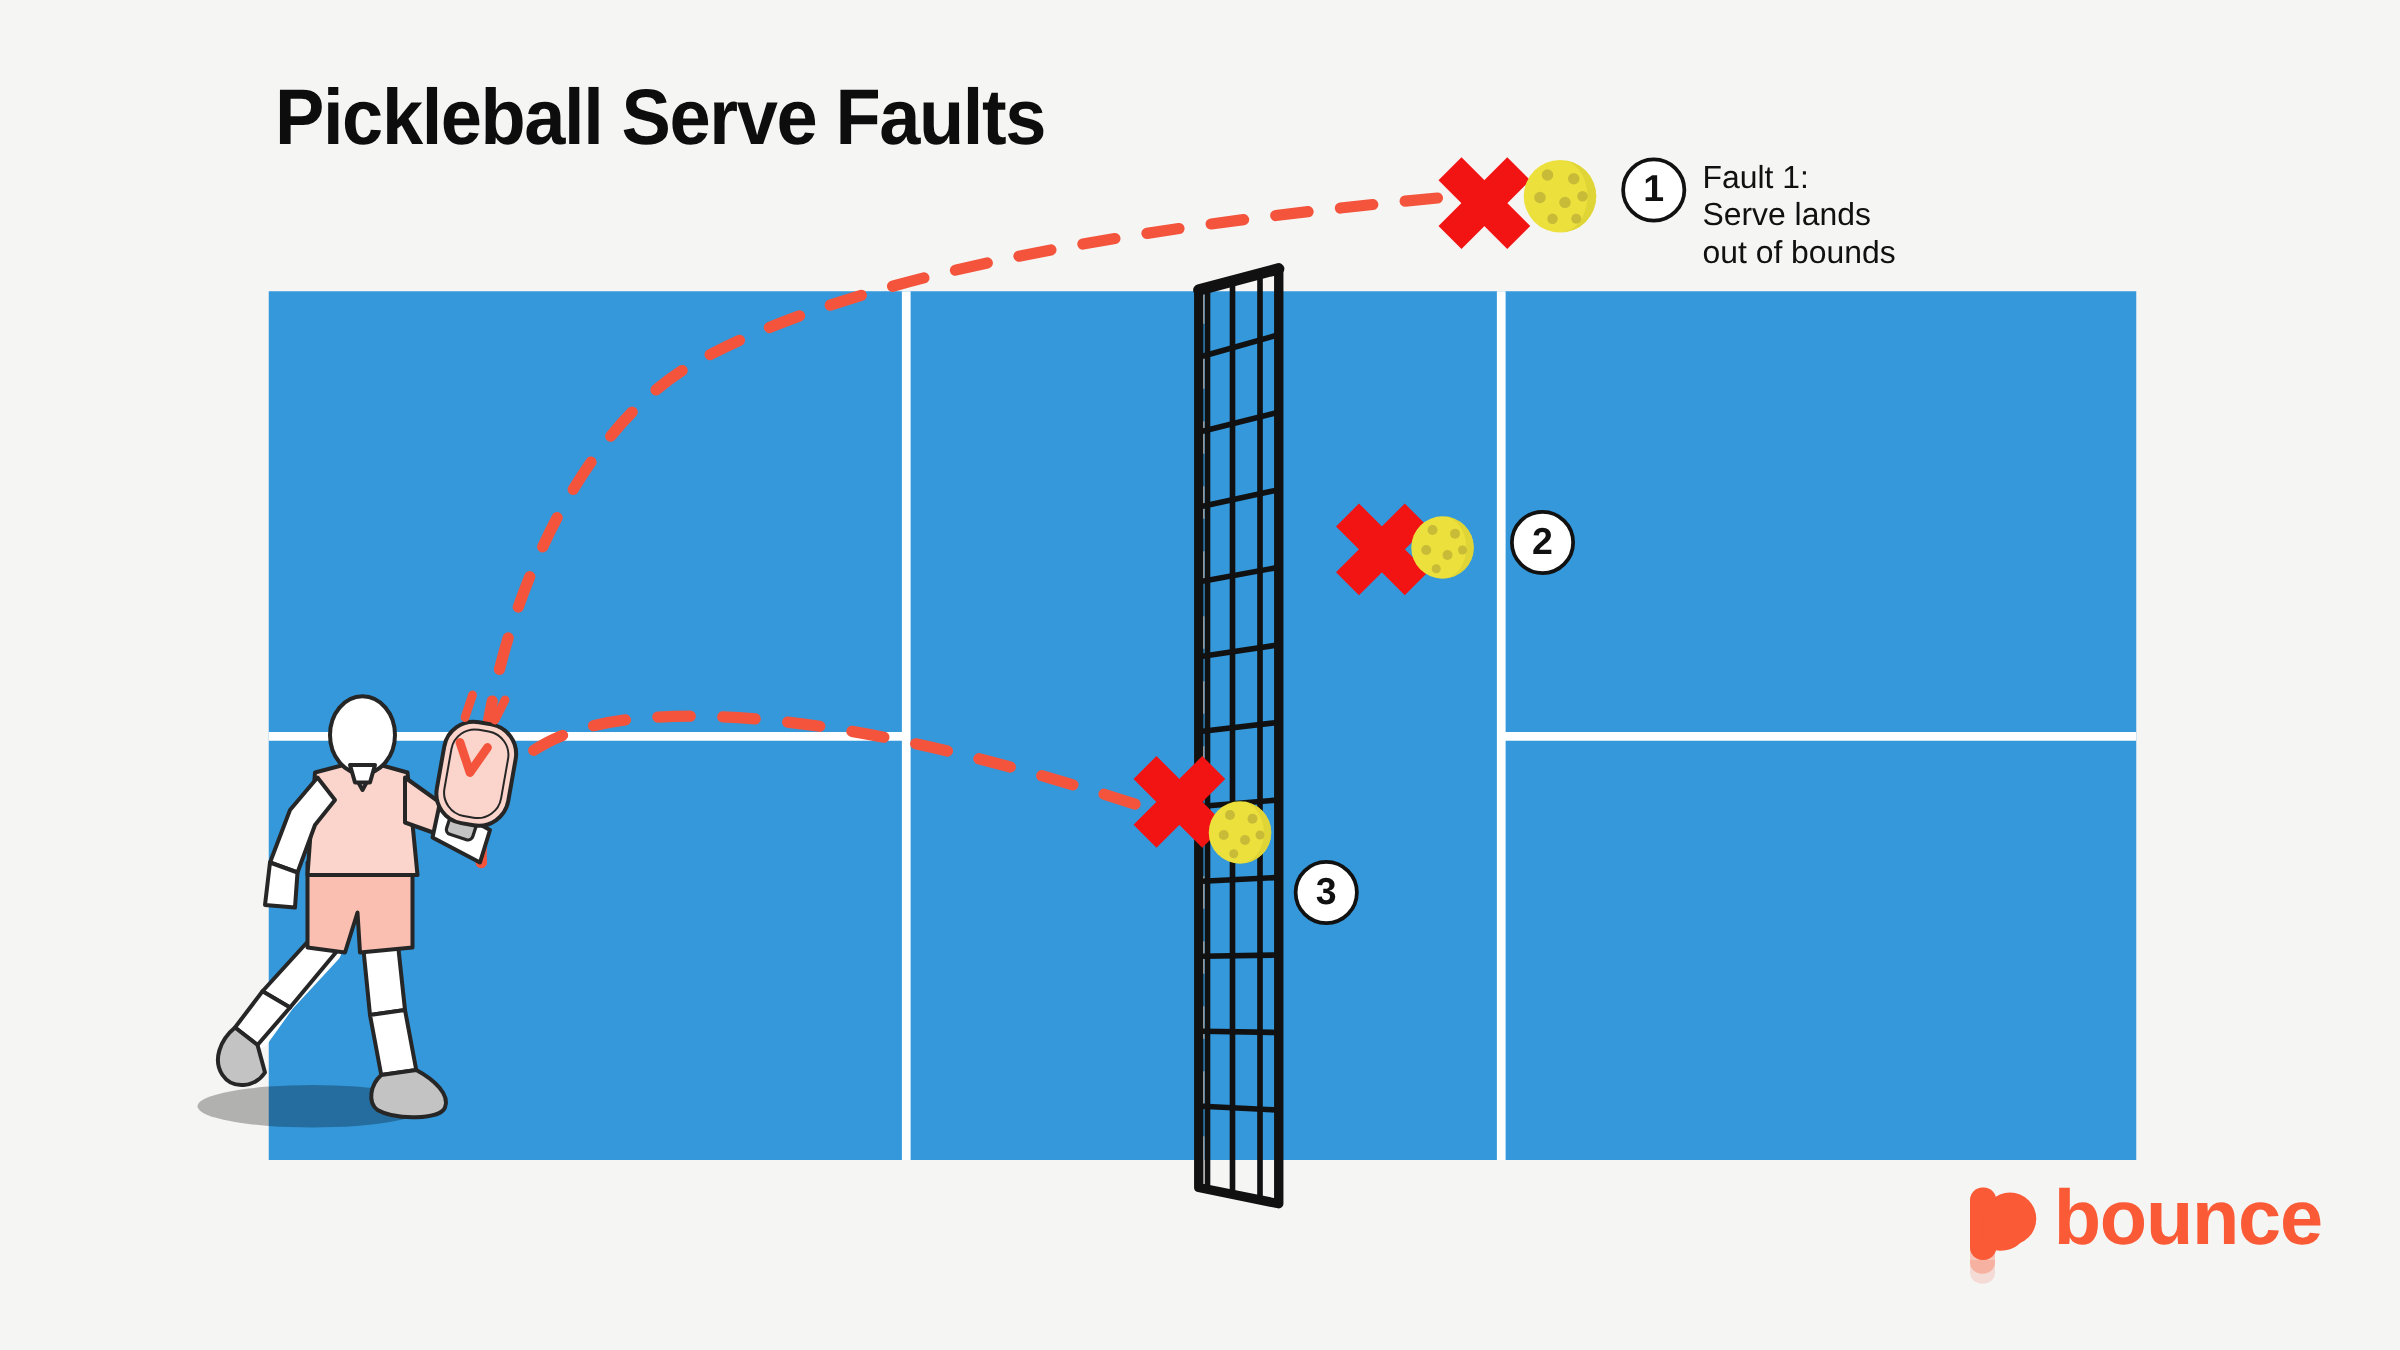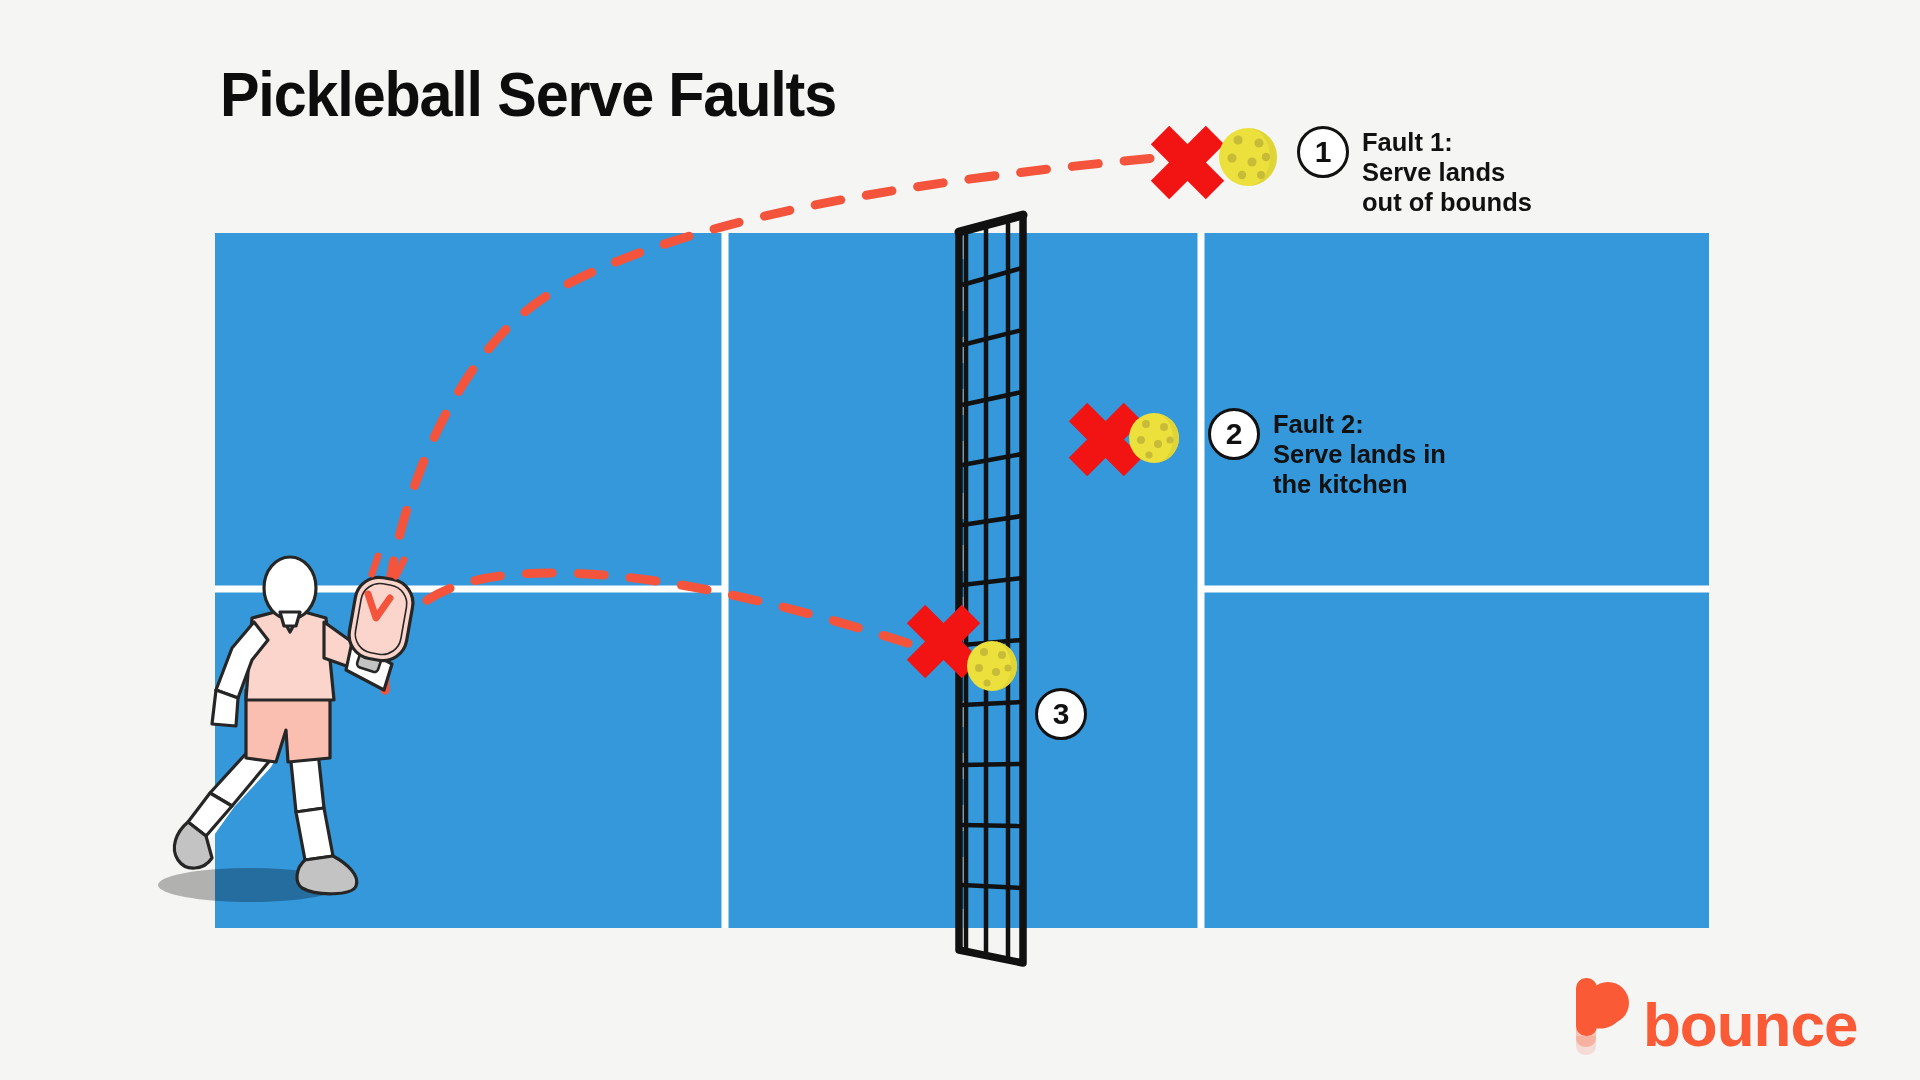--- a/index.html
+++ b/index.html
@@ -48,30 +48,29 @@
     display: flex; align-items: center; justify-content: center;
     font-size: 30px; font-weight: 700; color: #111111;
     box-sizing: border-box; flex: 0 0 auto;
   }
   .callout-text {
     font-size: 25.5px;
     line-height: 1.18;
     color: #111111;
     white-space: pre-line;
     padding-top: 1px;
-    font-weight: bold;
   }
   #callout-1 { left: 1297px; top: 126px; }
   #callout-2 { left: 1208px; top: 408px; }
   #callout-3 { left: 1035px; top: 688px; display: block; }
   #callout-3 .callout-badge { margin-bottom: 10px; }
   #callout-3 .callout-text { padding-top: 0; }
 
   
-  #logo { left: 1568px; top: 972px; display: flex; align-items: flex-end; gap: 13px; }
+  #logo { left: 1568px; top: 944px; display: flex; align-items: flex-start; gap: 13px; }
   #logo-text {
     font-size: 62px;
     font-weight: 700;
     color: #fa5a36;
     letter-spacing: -1px;
     line-height: 1;
   }
 </style>
 </head>
 <body>
@@ -236,23 +235,20 @@
 
   <div class="abs callout" id="callout-1">
     <div class="callout-badge">1</div>
     <div class="callout-text">Fault 1:
 Serve lands
 out of bounds</div>
   </div>
 
   <div class="abs callout" id="callout-2">
     <div class="callout-badge">2</div>
-    <div class="callout-text">Fault 2:
-Serve lands in
-the kitchen</div>
   </div>
 
   <div class="abs callout" id="callout-3">
     <div class="callout-badge">3</div>
   </div>
 
   <div class="abs" id="logo">
     <svg width="62" height="84" viewBox="0 0 62 84">
 
       <path d="M 8 64 L 8 74 C 8 79 12 83 18 83 C 24 83 28 79 28 74 L 28 64 Z" fill="#fa5a36" opacity="0.16"></path>

